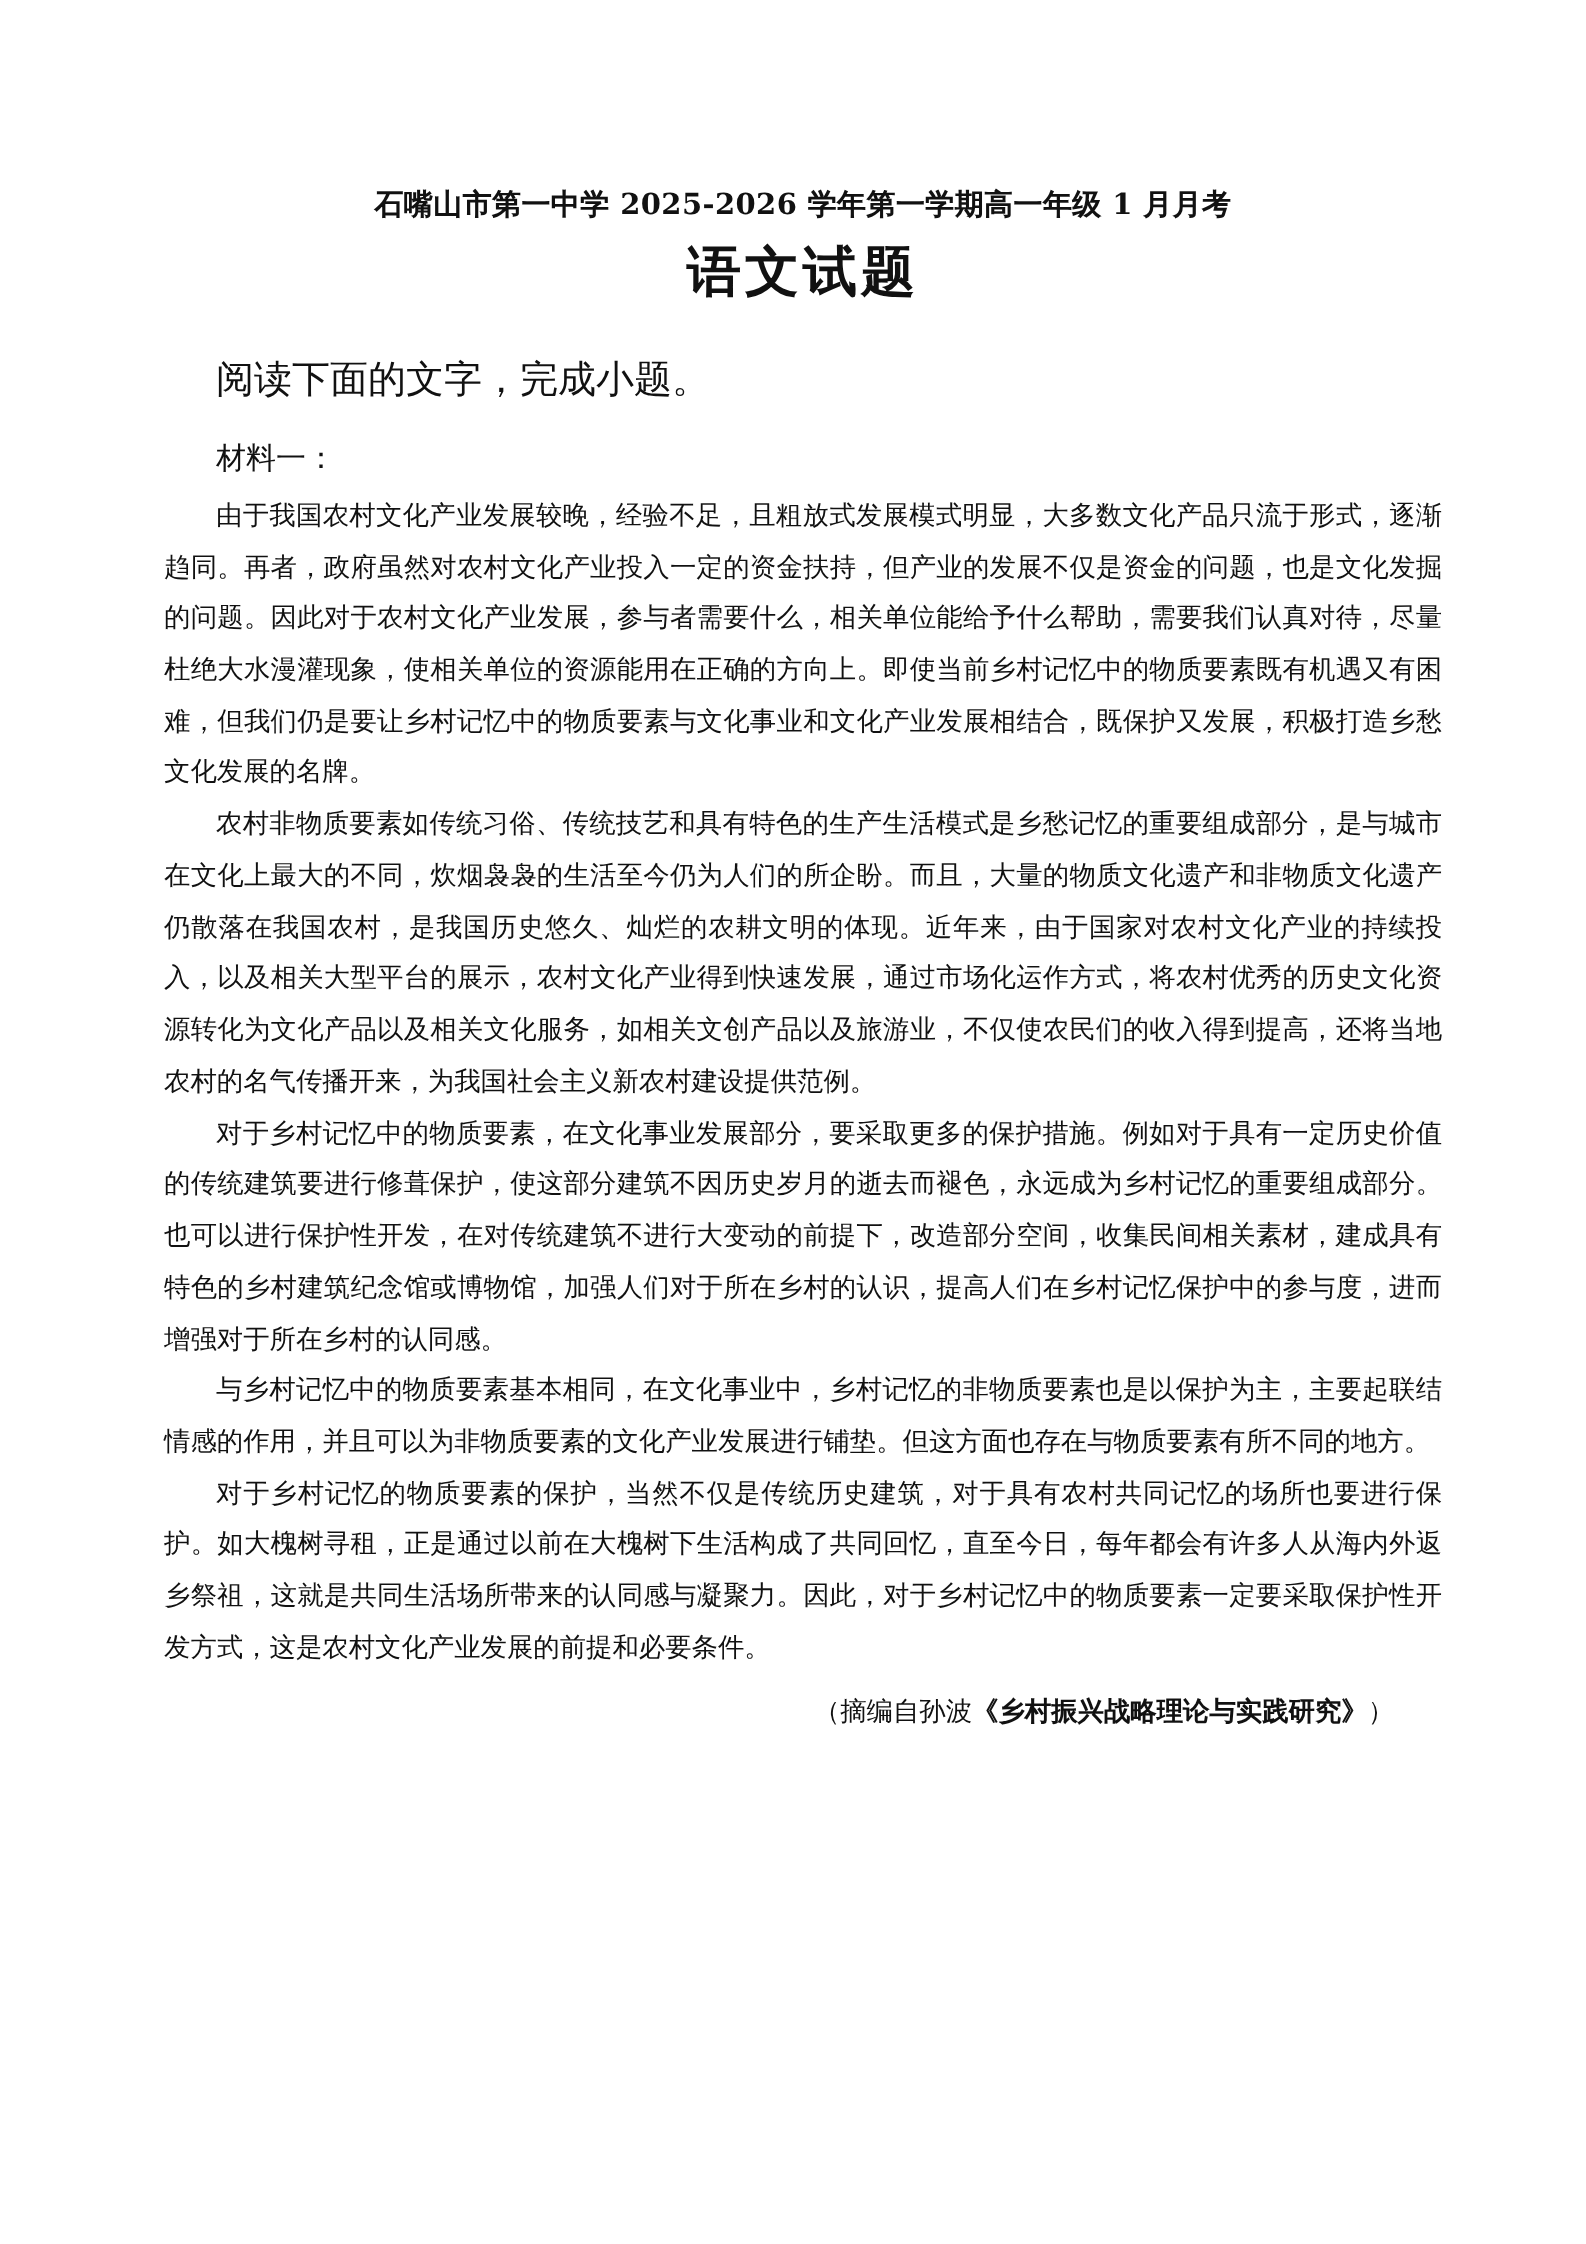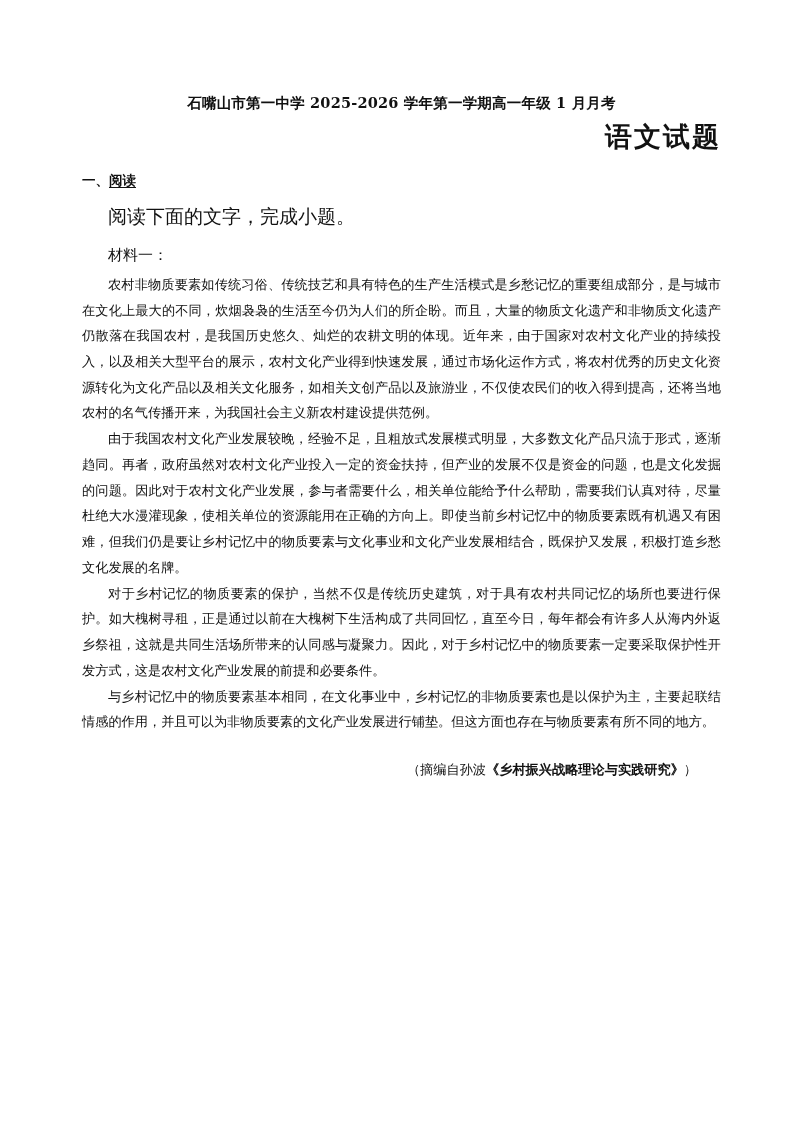--- a/index.html
+++ b/index.html
@@ -24,21 +24,21 @@
   }
   .doc-title {
     text-align: center;
     font-size: 14.5px;
     font-weight: bold;
     letter-spacing: 0.2px;
     line-height: 1.5;
     margin: 0 0 6px 0;
   }
   .doc-subtitle {
-    text-align: right;
+    text-align: center;
     font-size: 27px;
     font-weight: bold;
     letter-spacing: 2px;
     margin: 2px 0 18px 0;
     line-height: 1.25;
   }
   .section-heading {
     font-size: 13.5px;
     font-weight: bold;
     margin: 14px 0 8px 0;
@@ -68,45 +68,43 @@
     font-size: 13.2px;
     line-height: 1.95;
     margin: 0;
     text-indent: 26px;
     text-align: justify;
     text-justify: inter-ideograph;
   }
   .source-line {
     font-size: 13.2px;
     line-height: 1.95;
-    margin-top: 22px;
+    margin-top: 6px;
     text-align: right;
     padding-right: 24px;
     font-weight: bold;
   }
   .source-line .src-prefix {
     font-weight: normal;
   }
 </style>
 </head>
 <body>
 
 <div class="page">
 
   <div class="doc-title">石嘴山市第一中学 2025-2026 学年第一学期高一年级 1 月月考</div>
   <div class="doc-subtitle">语文试题</div>
 
-  <div class="section-heading">
-    <span>一、</span><u>阅读</u>
-  </div>
 
   <p class="para indent-1">阅读下面的文字，完成小题。</p>
 
   <p class="material-label">材料一：</p>
 
+  <p class="body-para">由于我国农村文化产业发展较晚，经验不足，且粗放式发展模式明显，大多数文化产品只流于形式，逐渐趋同。再者，政府虽然对农村文化产业投入一定的资金扶持，但产业的发展不仅是资金的问题，也是文化发掘的问题。因此对于农村文化产业发展，参与者需要什么，相关单位能给予什么帮助，需要我们认真对待，尽量杜绝大水漫灌现象，使相关单位的资源能用在正确的方向上。即使当前乡村记忆中的物质要素既有机遇又有困难，但我们仍是要让乡村记忆中的物质要素与文化事业和文化产业发展相结合，既保护又发展，积极打造乡愁文化发展的名牌。</p>
   <p class="body-para">农村非物质要素如传统习俗、传统技艺和具有特色的生产生活模式是乡愁记忆的重要组成部分，是与城市在文化上最大的不同，炊烟袅袅的生活至今仍为人们的所企盼。而且，大量的物质文化遗产和非物质文化遗产仍散落在我国农村，是我国历史悠久、灿烂的农耕文明的体现。近年来，由于国家对农村文化产业的持续投入，以及相关大型平台的展示，农村文化产业得到快速发展，通过市场化运作方式，将农村优秀的历史文化资源转化为文化产品以及相关文化服务，如相关文创产品以及旅游业，不仅使农民们的收入得到提高，还将当地农村的名气传播开来，为我国社会主义新农村建设提供范例。</p>
-  <p class="body-para">由于我国农村文化产业发展较晚，经验不足，且粗放式发展模式明显，大多数文化产品只流于形式，逐渐趋同。再者，政府虽然对农村文化产业投入一定的资金扶持，但产业的发展不仅是资金的问题，也是文化发掘的问题。因此对于农村文化产业发展，参与者需要什么，相关单位能给予什么帮助，需要我们认真对待，尽量杜绝大水漫灌现象，使相关单位的资源能用在正确的方向上。即使当前乡村记忆中的物质要素既有机遇又有困难，但我们仍是要让乡村记忆中的物质要素与文化事业和文化产业发展相结合，既保护又发展，积极打造乡愁文化发展的名牌。</p>
+  <p class="body-para">对于乡村记忆中的物质要素，在文化事业发展部分，要采取更多的保护措施。例如对于具有一定历史价值的传统建筑要进行修葺保护，使这部分建筑不因历史岁月的逝去而褪色，永远成为乡村记忆的重要组成部分。也可以进行保护性开发，在对传统建筑不进行大变动的前提下，改造部分空间，收集民间相关素材，建成具有特色的乡村建筑纪念馆或博物馆，加强人们对于所在乡村的认识，提高人们在乡村记忆保护中的参与度，进而增强对于所在乡村的认同感。</p>
+  <p class="body-para">与乡村记忆中的物质要素基本相同，在文化事业中，乡村记忆的非物质要素也是以保护为主，主要起联结情感的作用，并且可以为非物质要素的文化产业发展进行铺垫。但这方面也存在与物质要素有所不同的地方。</p>
   <p class="body-para">对于乡村记忆的物质要素的保护，当然不仅是传统历史建筑，对于具有农村共同记忆的场所也要进行保护。如大槐树寻租，正是通过以前在大槐树下生活构成了共同回忆，直至今日，每年都会有许多人从海内外返乡祭祖，这就是共同生活场所带来的认同感与凝聚力。因此，对于乡村记忆中的物质要素一定要采取保护性开发方式，这是农村文化产业发展的前提和必要条件。</p>
-  <p class="body-para">与乡村记忆中的物质要素基本相同，在文化事业中，乡村记忆的非物质要素也是以保护为主，主要起联结情感的作用，并且可以为非物质要素的文化产业发展进行铺垫。但这方面也存在与物质要素有所不同的地方。</p>
 
   <p class="source-line"><span class="src-prefix">（摘编自孙波</span><span>《乡村振兴战略理论与实践研究》</span><span class="src-prefix">）</span></p>
 
 </div>
 
 </body></html>

